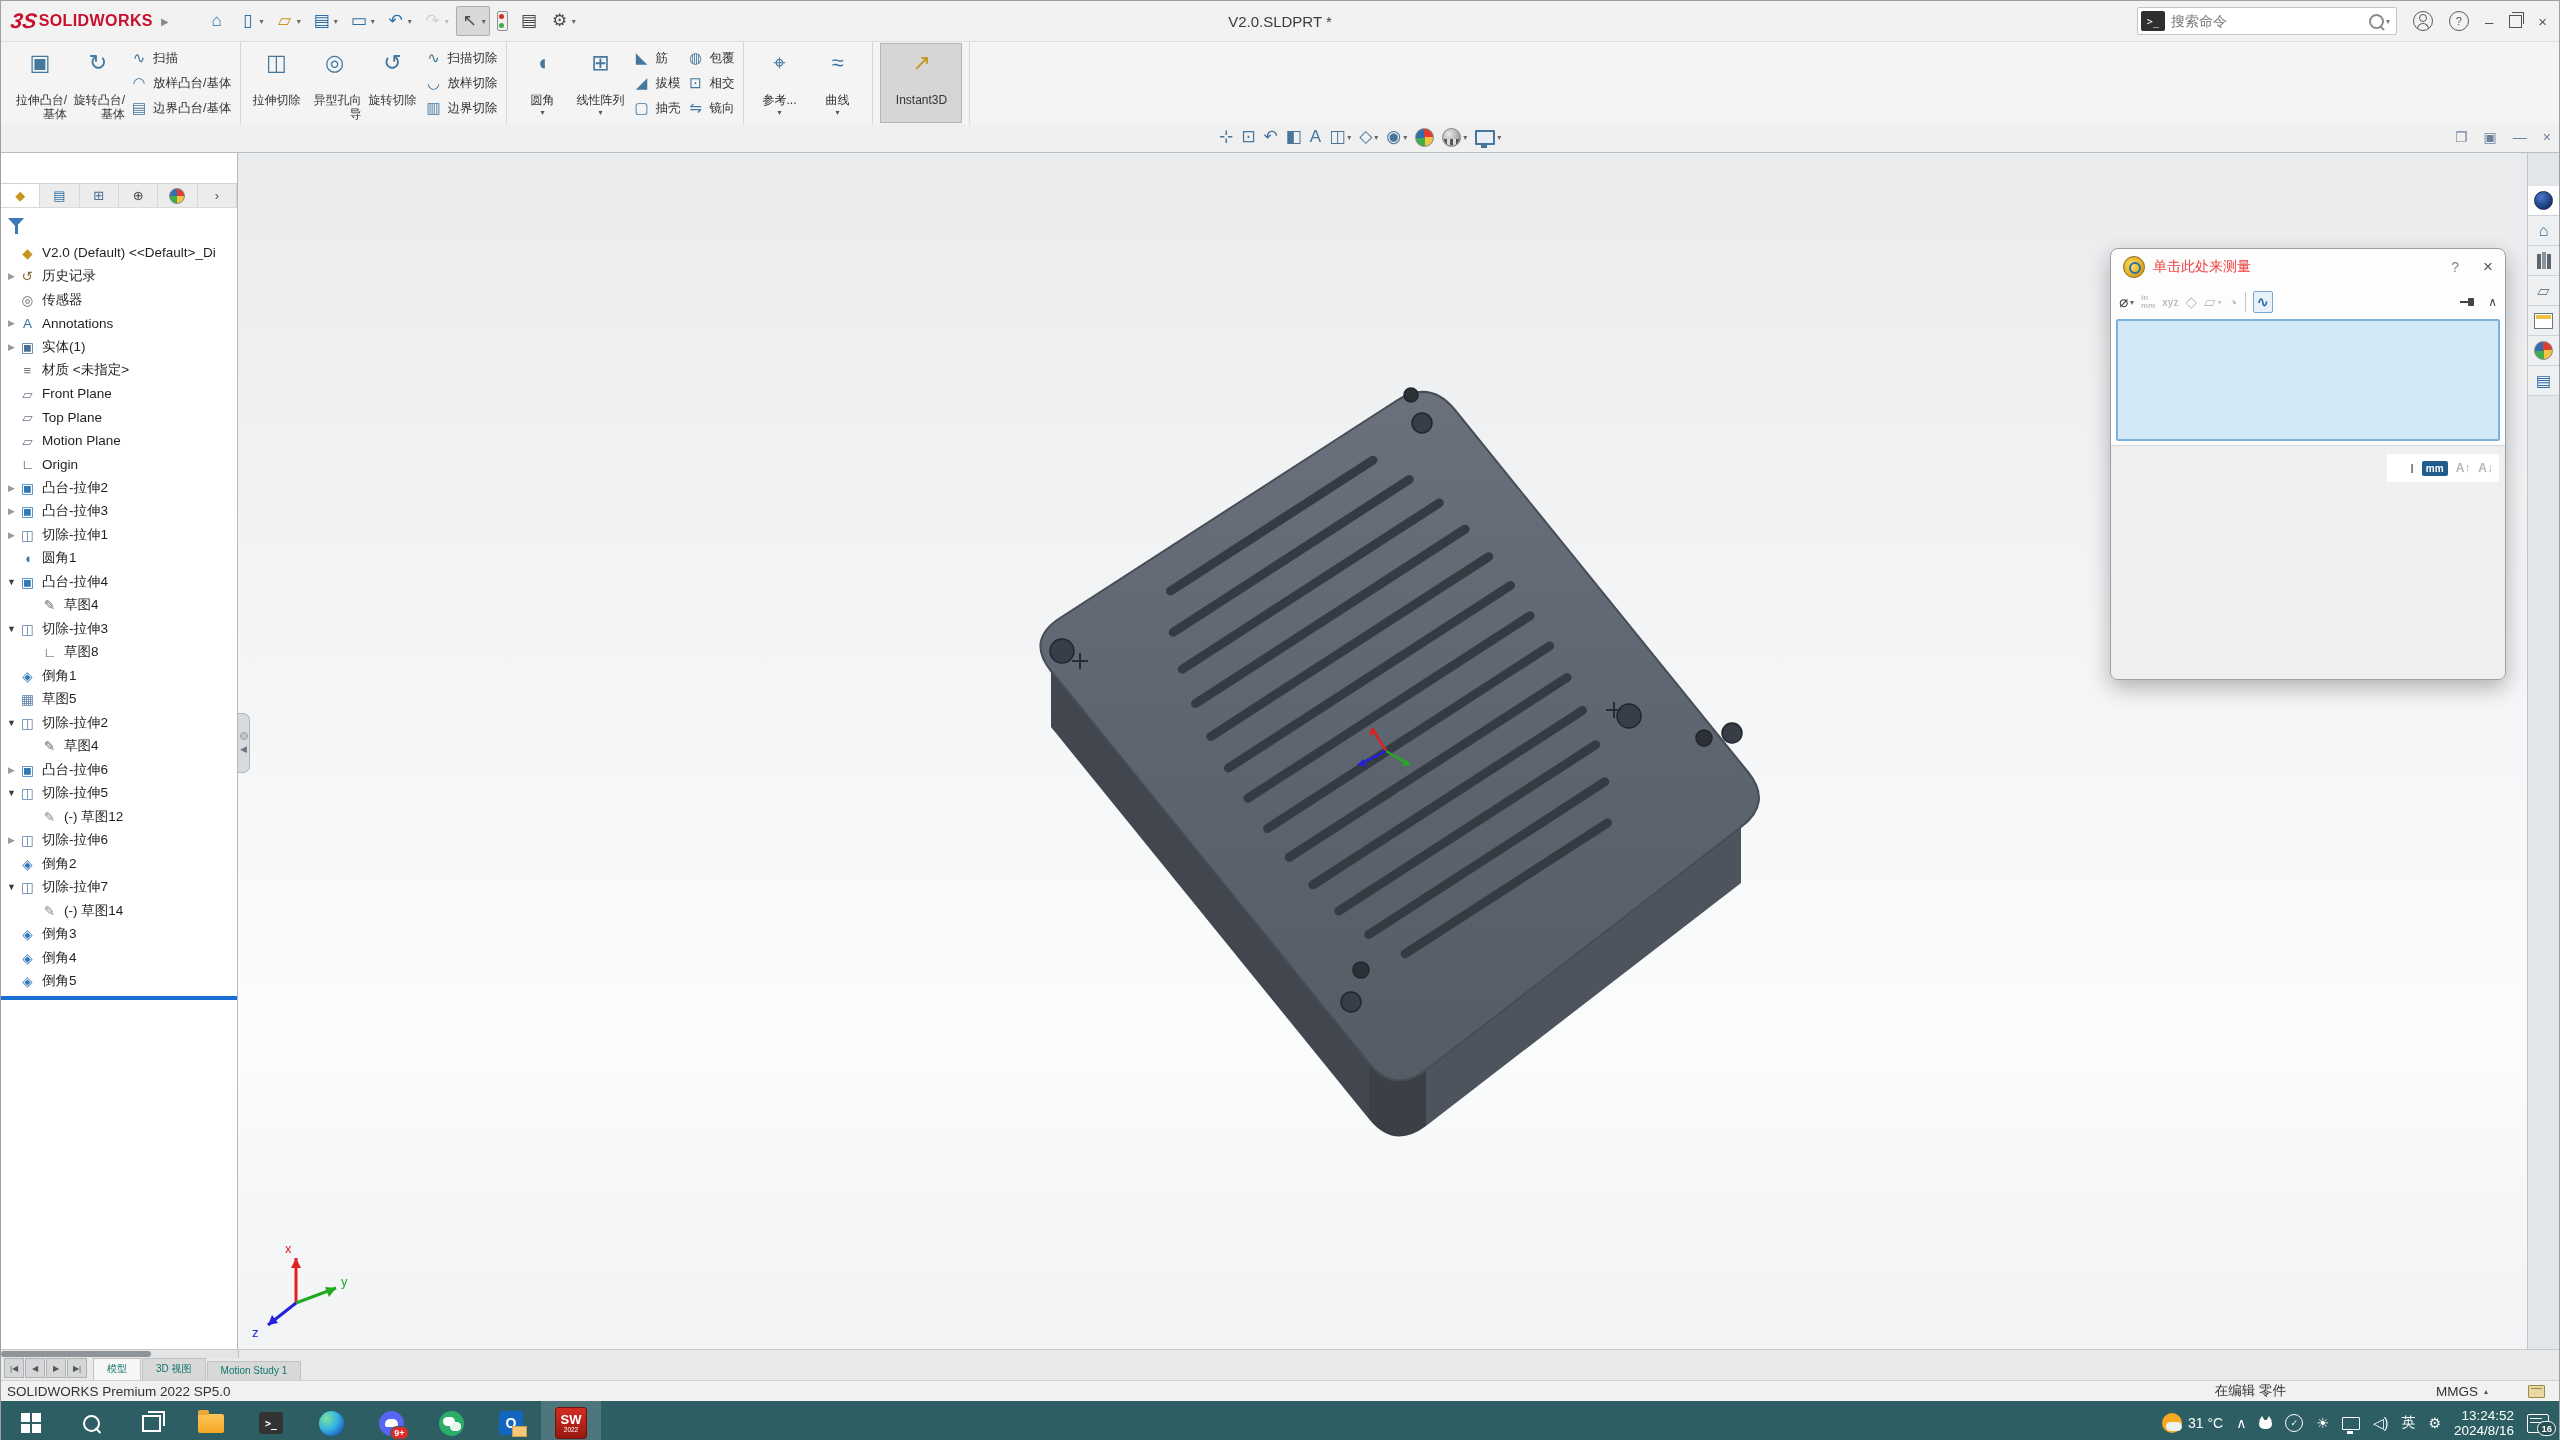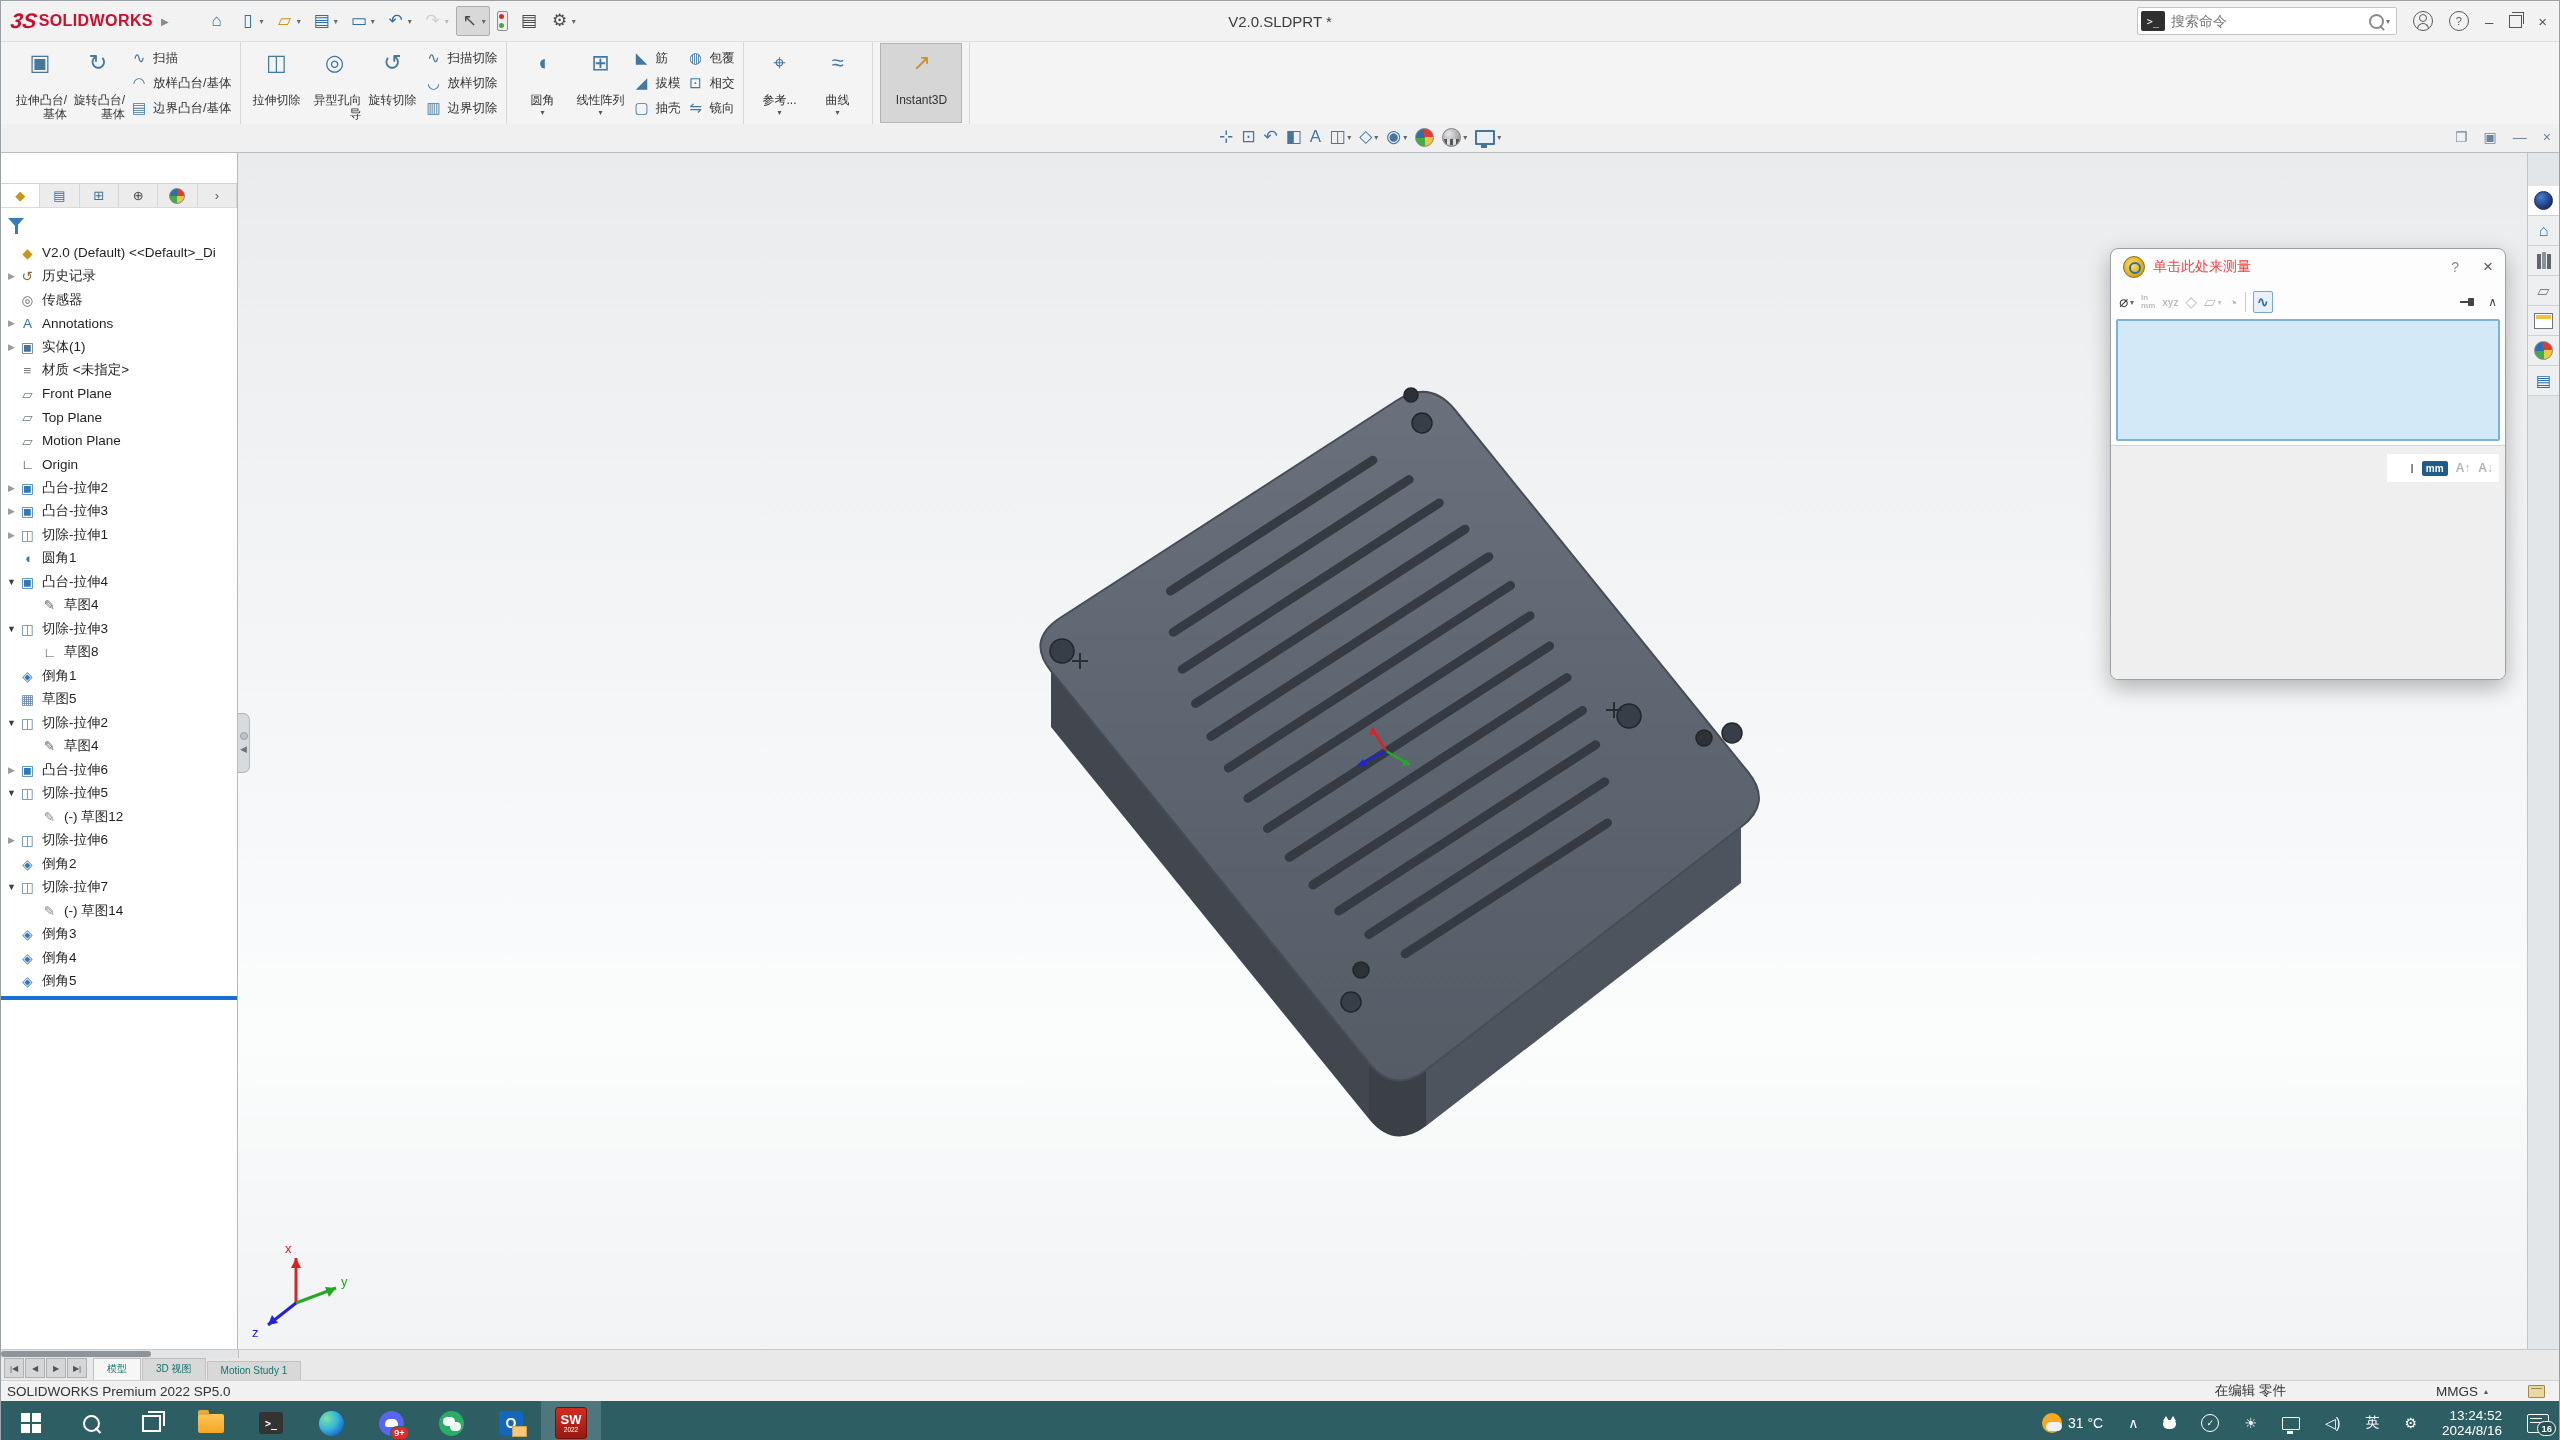--- a/index.html
+++ b/index.html
@@ -174,21 +174,21 @@
   .tdiscord::before{content:"";width:13px;height:8px;background:#fff;border-radius:5px 5px 2px 2px}
   .badge{position:absolute;right:-5px;bottom:-4px;background:#e02b2b;color:#fff;font-size:9px;font-weight:bold;border-radius:8px;padding:1px 3px;border:1.5px solid #2c5e63}
   .twechat{width:25px;height:25px;border-radius:50%;background:#2aae67;position:relative}
   .twechat::before{content:"";position:absolute;left:4px;top:6px;width:12px;height:9px;background:#fff;border-radius:5px}
   .twechat::after{content:"";position:absolute;left:11px;top:11px;width:9px;height:7px;background:#e8f7ee;border-radius:4px;border:1px solid #fff}
   .toutlook{width:24px;height:24px;background:#1467c0;border-radius:3px;color:#fff;font-weight:bold;font-size:14px;display:flex;align-items:center;justify-content:center;position:relative}
   .toutlook::after{content:"";position:absolute;right:-4px;bottom:-2px;width:13px;height:9px;background:#f4c77c;border:1px solid #caa14e}
   .tsw{width:30px;height:30px;background:linear-gradient(#d22c22,#971a12);border:1px solid #6d120c;border-radius:3px;color:#fff;display:flex;flex-direction:column;align-items:center;justify-content:center;line-height:1}
   .tsw .s1{font-size:13px;font-weight:bold}
   .tsw .s2{font-size:6.5px;margin-top:1px}
-  #tray{margin-left:auto;display:flex;align-items:center;gap:25px;margin-right:10px;color:#fff;font-size:14px}
+  #tray{margin-left:auto;display:flex;align-items:center;gap:13px;margin-right:10px;color:#fff;font-size:14px}
   .wx{display:flex;align-items:center;gap:6px}
   .wsun{width:20px;height:20px;border-radius:50%;background:#f6a821;position:relative}
   .wsun::after{content:"";position:absolute;left:4px;top:9px;width:16px;height:9px;background:#eef2f5;border-radius:6px}
   .trayico{font-size:14px;color:#fff;text-align:center}
   .chkcirc{width:16px;height:16px;border:1.6px solid #fff;border-radius:50%;display:flex;align-items:center;justify-content:center;font-size:9px;color:#fff}
   .tmon{width:16px;height:11px;border:1.8px solid #fff;border-radius:1px;position:relative}
   .tmon::after{content:"";position:absolute;left:4px;bottom:-5px;width:6px;height:3px;background:#fff}
   .fox{width:13px;height:9px;background:#fff;border-radius:4px 4px 5px 5px;position:relative;margin-top:3px}
   .fox::before,.fox::after{content:"";position:absolute;top:-4px;width:0;height:0;border-left:3px solid transparent;border-right:3px solid transparent;border-bottom:5px solid #fff}
   .fox::before{left:0}.fox::after{right:0}

